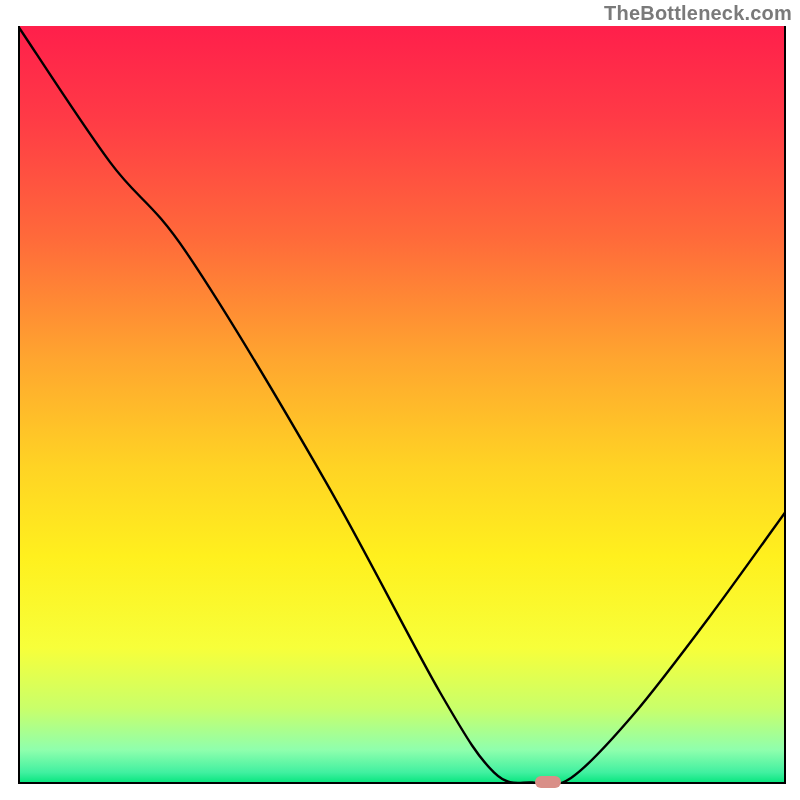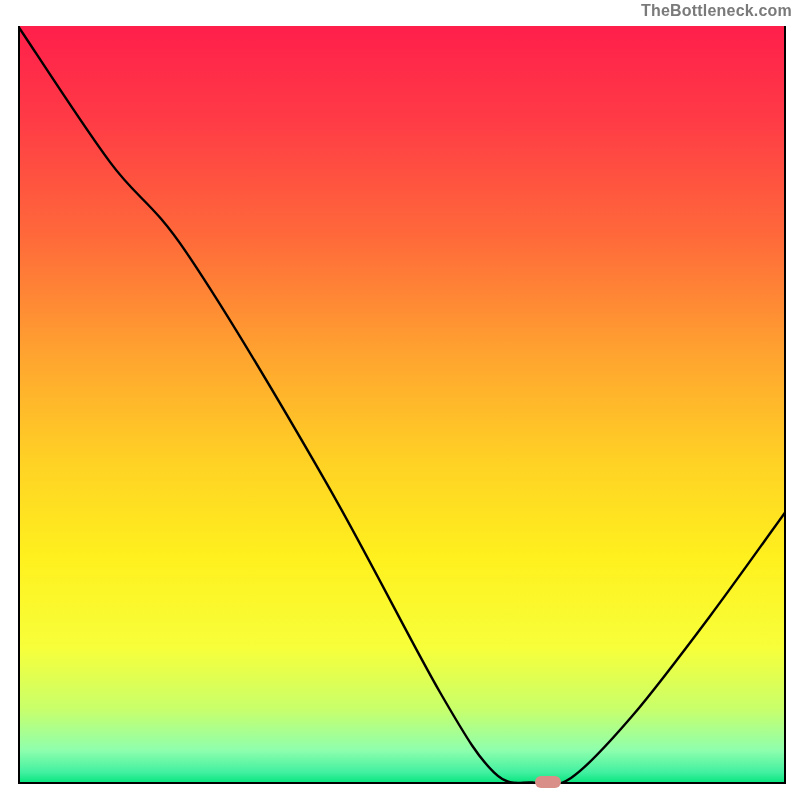--- a/index.html
+++ b/index.html
@@ -13,21 +13,21 @@
   }
   .wrap {
     position: relative;
     width: 800px;
     height: 800px;
   }
   .watermark {
     position: absolute;
     top: 2px;
     right: 8px;
-    font-size: 16px;
+    font-size: 20px;
     font-weight: 600;
     color: #7a7a7a;
     letter-spacing: 0.2px;
   }
   .plot-frame {
     position: absolute;
     left: 18px;
     top: 26px;
     width: 768px;
     height: 758px;

